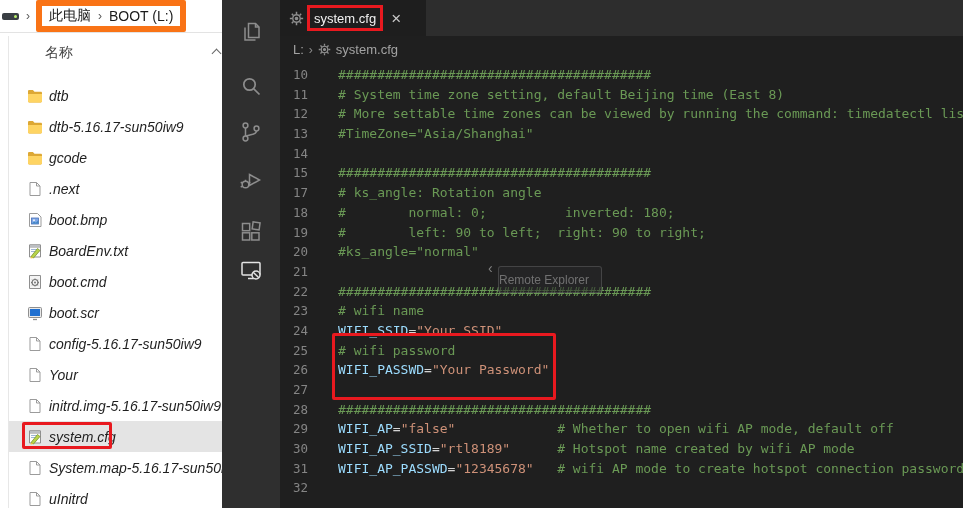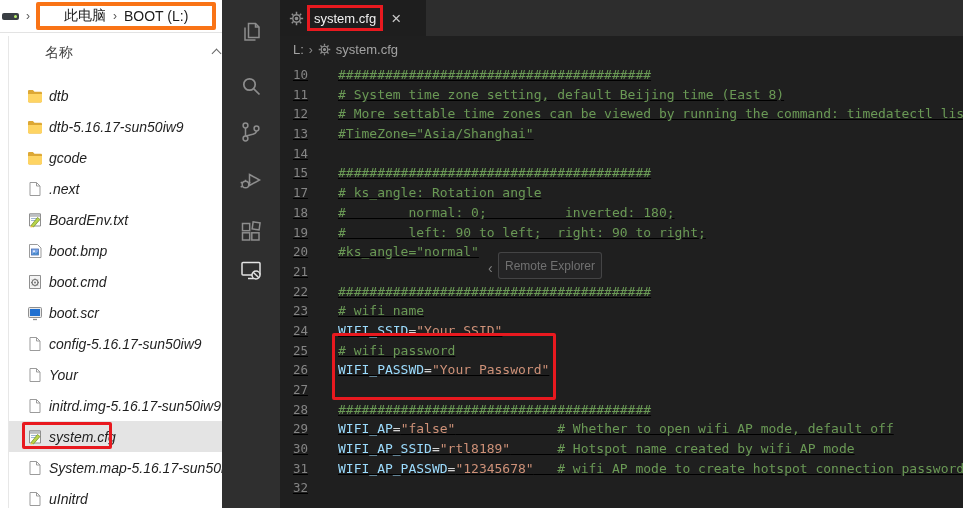--- a/index.html
+++ b/index.html
@@ -6,21 +6,21 @@
   html,body { width:963px; height:508px; overflow:hidden; }
   body { position:relative; background:#1f1f1f; font-family:"Liberation Sans", sans-serif; }
 
   
   .explorer { position:absolute; left:0; top:0; width:222px; height:508px; background:#ffffff; }
   .exp-topbar { position:absolute; left:0; top:0; width:222px; height:33px; border-bottom:1px solid #e3e3e3;
                 display:flex; align-items:center; }
   .drive-ico { width:17px; height:7px; background:#3a3f44; border-radius:2px; margin-left:2px; position:relative; }
   .drive-ico:after { content:""; position:absolute; right:2px; top:2px; width:3px; height:3px; background:#b9f06c; border-radius:50%; }
   .exp-chev { color:#5a5a5a; font-size:12px; margin:0 6px 0 7px; }
-  .crumb-box { display:flex; align-items:center; border:4px solid #f97316; border-radius:2px; padding:1px 24px; gap:7px; }
+  .crumb-box { display:flex; align-items:center; border:6px solid #f97316; border-radius:2px; padding:1px 7px; gap:7px; }
   .crumb-box span { font-size:14px; color:#1b1b1b; white-space:nowrap; }
   .crumb-box .sep { color:#555; font-size:12px; }
   .exp-vline { position:absolute; left:8px; top:36px; bottom:0; width:1px; background:#e7e7e7; }
   .exp-colhdr { position:absolute; left:45px; top:44px; font-size:14px; color:#444; }
   .scroll-up { position:absolute; left:212px; top:48px; width:9px; height:9px; }
   .scroll-up:before { content:""; position:absolute; left:1px; top:2px; width:6px; height:6px;
                       border-left:1.5px solid #666; border-top:1.5px solid #666; transform:rotate(45deg); }
   .file-list { position:absolute; left:9px; top:80px; right:0; }
   .frow { height:31px; display:flex; align-items:center; padding-left:18px; position:relative;font-style:italic; }
   .frow.sel { background:#e4e4e4; }
@@ -46,36 +46,36 @@
   .tab-close { color:#c9c9c9; font-size:17px; margin-left:8px; line-height:1; }
 
   .breadcrumbs { position:absolute; left:0; top:36px; right:0; height:27px; background:#1f1f1f;
                  display:flex; align-items:center; padding-left:13px; gap:5px; }
   .breadcrumbs .bc-txt { color:#a3a3a3; font-size:13px; }
   .breadcrumbs .bc-sep { color:#8a8a8a; font-size:12px; }
   .breadcrumbs .gear { color:#8f8f8f; width:13px; height:13px; }
   .breadcrumbs .gear svg { width:13px; height:13px; display:block; }
 
   .code { position:absolute; left:0; top:63px; right:0; bottom:0; padding-top:2px;
-          font-family:"DejaVu Sans Mono", monospace; font-size:13px;text-decoration:underline; }
+          font-family:"DejaVu Sans Mono", monospace; font-size:13px; }
   .cl { display:flex; height:19.7px; line-height:19.7px; white-space:pre; }
   .ln { width:28px; text-align:right; color:#858585; font-size:12.5px; flex:0 0 28px; }
   .lc { padding-left:30px; }
   .tok-cm { color:var(--c-comment); }
   .tok-var { color:var(--c-var);text-align:right; }
   .tok-op { color:var(--c-op); }
   .tok-str { color:var(--c-str); }
 
   .code-redbox { position:absolute; left:332px; top:333px; width:224px; height:67px;
                  border:3px solid #e8191f; border-radius:2px; pointer-events:none; z-index:6; }
 
   .sash-collapse { position:absolute; left:266px; top:260px; color:#9a9a9a; font-size:14px; z-index:7; opacity:.8; }
-  .tooltip { position:absolute; left:276px; top:252px; width:104px; height:27px; z-index:7;
+  .tooltip { position:absolute; left:276px; top:266px; width:104px; height:27px; z-index:7;
              background:rgba(40,40,41,.55); border:1px solid rgba(130,130,130,.35); border-radius:3px;
-             display:flex; align-items:center; justify-content:center; }
+             display:flex; align-items:center; }
   .tooltip span { color:rgba(175,175,175,.55); font-size:12px; white-space:nowrap; }
 </style>
 </head>
 <body>
 
 <div class="explorer">
   <div class="exp-topbar">
     <div class="drive-ico"></div>
     <div class="exp-chev">›</div>
     <div class="crumb-box">
@@ -120,39 +120,39 @@
           <svg viewBox="0 0 16 16">
             <path d="M3 1.5h6.5L13 5v9.5H3z" fill="#fff" stroke="#9b9b9b"></path>
             <path d="M9.5 1.5V5H13" fill="none" stroke="#9b9b9b"></path>
           </svg>
         </span>
         <span class="flabel">.next</span>
       </div>
       <div class="frow">
         <span style="width: 16px; height: 16px; display: inline-flex;">
           <svg viewBox="0 0 16 16">
+            <path d="M2.5 1.5h8L14 5v9.5H2.5z" fill="#fff" stroke="#9b9b9b"></path>
+            <rect x="4.5" y="6" width="7" height="6" fill="#7ea7e8" stroke="#4a6fb5" stroke-width=".8"></rect>
+            <circle cx="7" cy="8.3" r="1.1" fill="#e8eef8"></circle>
+            <path d="M4.8 11.5l2.4-2 1.6 1.2 2.4-2.2v3z" fill="#3f88c5"></path>
+          </svg>
+        </span>
+        <span class="flabel">boot.bmp</span>
+      </div>
+      <div class="frow">
+        <span style="width: 16px; height: 16px; display: inline-flex;">
+          <svg viewBox="0 0 16 16">
             <path d="M2.5 2h11v12h-11z" fill="#fdfdfd" stroke="#8f8f8f"></path>
             <path d="M2.5 2h11v2h-11z" fill="#e8eef5" stroke="#8f8f8f"></path>
             <path d="M4 6.5h6M4 8.5h5" stroke="#9fb6d4" stroke-width="1"></path>
             <polygon points="4,13.5 10.5,5.5 13,7.5 6.5,15" fill="#b8d44a" stroke="#6f8a1f" stroke-width=".7"></polygon>
             <polygon points="4,13.5 6.5,15 3.6,15.4" fill="#f3c73c"></polygon>
           </svg>
         </span>
         <span class="flabel">BoardEnv.txt</span>
-      </div>
-      <div class="frow">
-        <span style="width: 16px; height: 16px; display: inline-flex;">
-          <svg viewBox="0 0 16 16">
-            <path d="M2.5 1.5h8L14 5v9.5H2.5z" fill="#fff" stroke="#9b9b9b"></path>
-            <rect x="4.5" y="6" width="7" height="6" fill="#7ea7e8" stroke="#4a6fb5" stroke-width=".8"></rect>
-            <circle cx="7" cy="8.3" r="1.1" fill="#e8eef8"></circle>
-            <path d="M4.8 11.5l2.4-2 1.6 1.2 2.4-2.2v3z" fill="#3f88c5"></path>
-          </svg>
-        </span>
-        <span class="flabel">boot.bmp</span>
       </div>
       <div class="frow">
         <span style="width: 16px; height: 16px; display: inline-flex;">
           <svg viewBox="0 0 16 16">
             <path d="M2.5 1.5h11v13h-11z" fill="#f4f4f4" stroke="#8f8f8f"></path>
             <circle cx="8" cy="8.5" r="3" fill="none" stroke="#777" stroke-width="1.2"></circle>
             <circle cx="8" cy="8.5" r="1" fill="#777"></circle>
             <path d="M8 4.5v1.4M8 11.1v1.4M4 8.5h1.4M10.6 8.5H12M5.2 5.7l1 1M9.8 10.3l1 1M10.8 5.7l-1 1M6.2 10.3l-1 1" stroke="#777" stroke-width="1"></path>
           </svg>
         </span>

